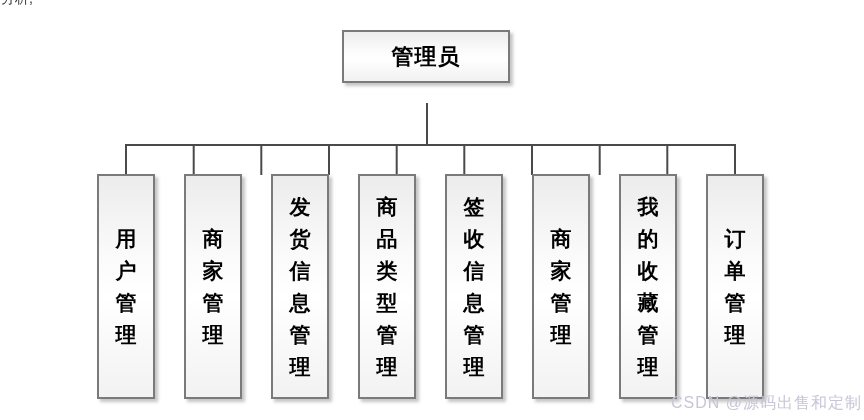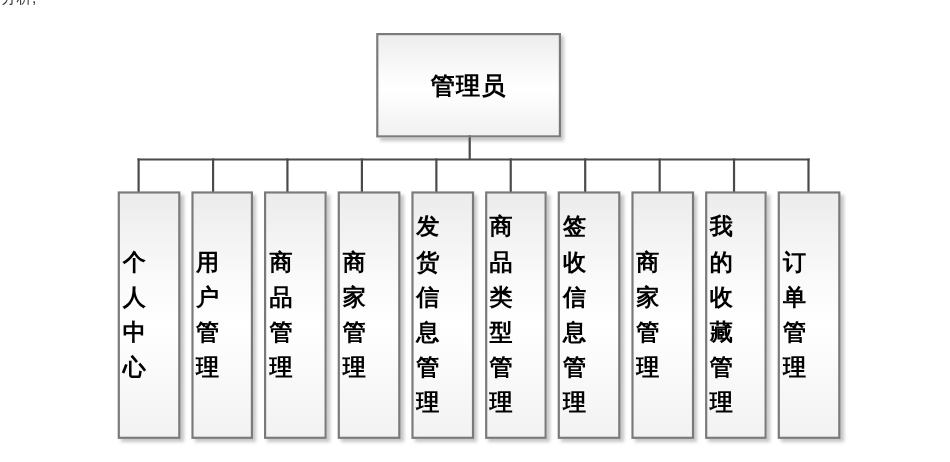--- a/index.html
+++ b/index.html
@@ -31,21 +31,21 @@
     left: 0;
     width: 864px;
     height: 420px;
   }
   
   .root-box {
     position: absolute;
     left: 342px;
     top: 30px;
     width: 168px;
-    height: 95px;
+    height: 53px;
     box-sizing: border-box;
     border: 2px solid #7a7a7a;
     background: linear-gradient(180deg, #ededed 0%, #fbfbfb 38%, #ffffff 55%, #f1f1f1 100%);
     box-shadow: 3px 3px 3px rgba(90, 90, 90, 0.35);
     display: flex;
     align-items: center;
     justify-content: center;
   }
   .root-label {
     font-size: 22px;
@@ -65,21 +65,21 @@
   }
   .child-box {
     width: 58px;
     height: 225px;
     box-sizing: border-box;
     border: 2px solid #7a7a7a;
     background: linear-gradient(180deg, #ececec 0%, #fafafa 35%, #ffffff 55%, #f2f2f2 100%);
     box-shadow: 3px 3px 3px rgba(90, 90, 90, 0.35);
     display: flex;
     align-items: center;
-    margin-left: 10px;
+    justify-content: center;
   }
   
   .child-label {
     display: block;
     width: 26px;
     font-size: 21px;
     font-weight: bold;
     line-height: 32px;
     color: #000000;
     text-align: center;
@@ -119,27 +119,21 @@
     <line x1="667.3" y1="144" x2="667.3" y2="175" stroke="#4a4a4a" stroke-width="2"></line>
     <line x1="735" y1="144" x2="735" y2="175" stroke="#4a4a4a" stroke-width="2"></line>
   </svg>
 
   <div class="root-box">
     <span class="root-label">管理员</span>
   </div>
 
   <div class="children-row">
     <div class="child-box">
-      <span class="child-label">个人中心</span>
-    </div>
-    <div class="child-box">
       <span class="child-label">用户管理</span>
-    </div>
-    <div class="child-box">
-      <span class="child-label">商品管理</span>
     </div>
     <div class="child-box">
       <span class="child-label">商家管理</span>
     </div>
     <div class="child-box">
       <span class="child-label">发货信息管理</span>
     </div>
     <div class="child-box">
       <span class="child-label">商品类型管理</span>
     </div>
@@ -150,14 +144,15 @@
       <span class="child-label">商家管理</span>
     </div>
     <div class="child-box">
       <span class="child-label">我的收藏管理</span>
     </div>
     <div class="child-box">
       <span class="child-label">订单管理</span>
     </div>
   </div>
 
+  <div class="watermark">CSDN @源码出售和定制</div>
 
 </div>
 
 </body></html>

